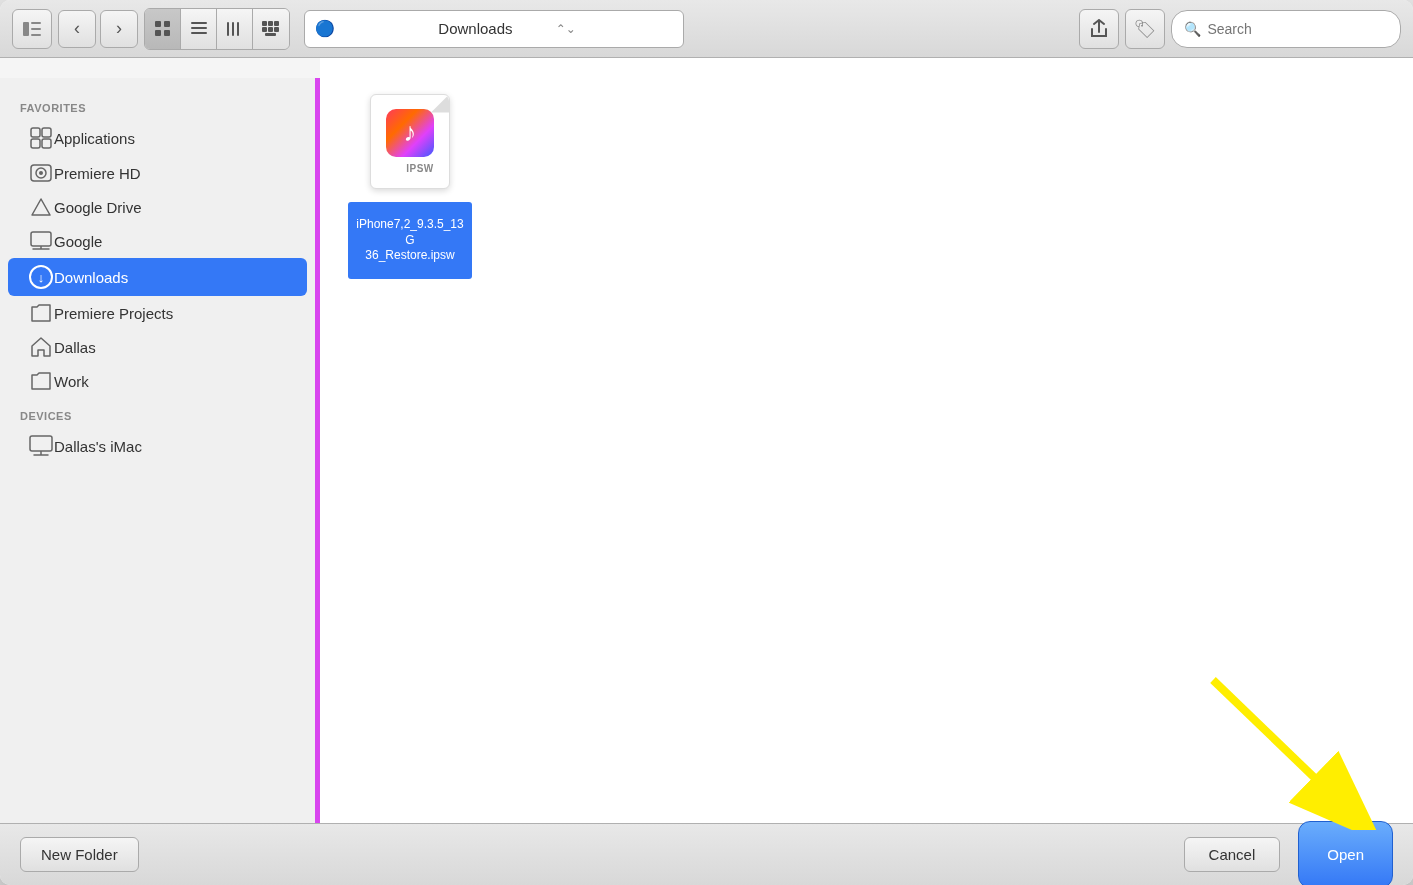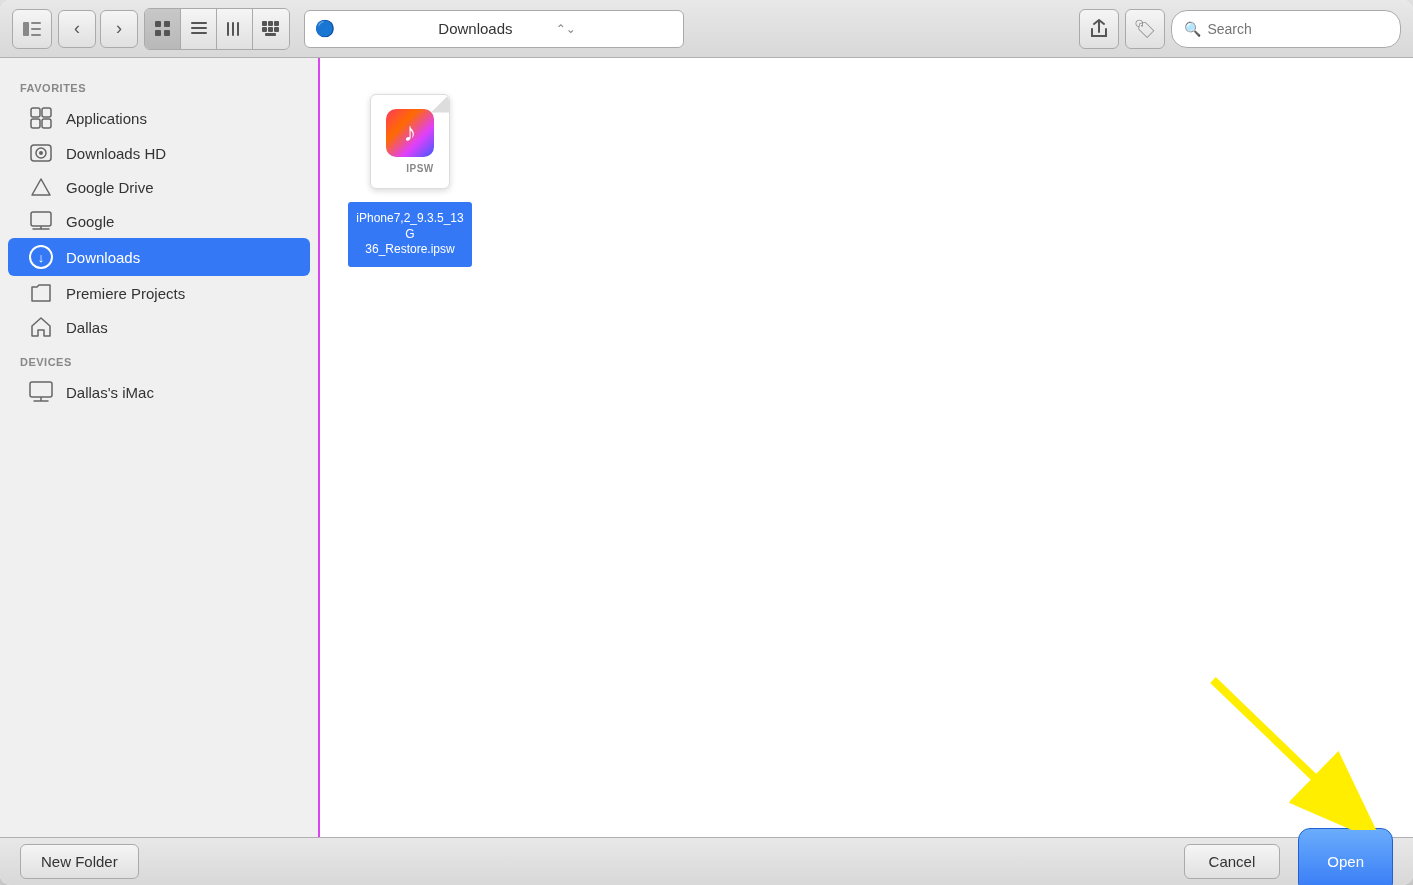--- a/index.html
+++ b/index.html
@@ -156,43 +156,43 @@
       display: flex;
       flex: 1;
       overflow: hidden;
     }
 
     
     .sidebar {
       width: 320px;
       min-width: 320px;
       background: #f0f0f0;
-      border-right: 2px solid #d946ef;
+      border-right: 5px solid #d946ef;
       padding: 16px 0;
       overflow-y: auto;
+      margin-top: 20px;
     }
 
     .sidebar-section-title {
       font-size: 11px;
       font-weight: 700;
       color: #888;
       text-transform: uppercase;
       letter-spacing: 0.5px;
       padding: 0 20px 6px 20px;
       margin-top: 8px;
     }
 
     .sidebar-item {
       display: flex;
       align-items: center;
       padding: 7px 20px;
       cursor: pointer;
       border-radius: 6px;
       margin: 0 8px;
-      gap: 12px;
     }
     .sidebar-item.active {
       background: #3478f6;
       color: white;
     }
     .sidebar-item.active .sidebar-label { color: white; }
     .sidebar-item.active .sidebar-icon { color: white; }
 
     .sidebar-icon {
       font-size: 20px;
@@ -300,34 +300,34 @@
       margin-left: 20px;
     }
 
     .file-name {
       margin-top: 6px;
       font-size: 12px;
       text-align: center;
       line-height: 1.3;
       color: white;
       background: #3478f6;
-      padding: 9px 6px;
+      padding: 15px 6px;
       border-radius: 3px;
       word-break: break-all;
     }
 
     
     .bottom-bar {
       display: flex;
       align-items: center;
       justify-content: space-between;
       padding: 12px 20px;
       background: linear-gradient(to bottom, #e8e8e8, #d8d8d8);
       border-top: 1px solid #b0b0b0;
-      height: 48px;
+      height: 62px;
     }
 
     .new-folder-btn {
       background: linear-gradient(to bottom, #f5f5f5, #e0e0e0);
       border: 1px solid #aaa;
       border-radius: 6px;
       padding: 8px 20px;
       font-size: 15px;
       cursor: pointer;
       color: #333;
@@ -465,21 +465,21 @@
       </div>
 
       <div class="sidebar-item">
         <div class="sidebar-icon">
           <svg width="22" height="20" viewBox="0 0 22 20" fill="none">
             <rect x="1" y="2" width="20" height="16" rx="3" fill="none" stroke="#666" stroke-width="1.5"></rect>
             <circle cx="11" cy="10" r="5" fill="none" stroke="#666" stroke-width="1.5"></circle>
             <circle cx="11" cy="10" r="2" fill="#666"></circle>
           </svg>
         </div>
-        <span class="sidebar-label">Downloads HD</span>
+        <span class="sidebar-label">Premiere HD</span>
       </div>
 
       <div class="sidebar-item">
         <div class="sidebar-icon">
           <svg width="22" height="20" viewBox="0 0 22 20" fill="none">
             <path d="M11 2 L20 18 L2 18 Z" fill="none" stroke="#666" stroke-width="1.5" stroke-linejoin="round"></path>
           </svg>
         </div>
         <span class="sidebar-label">Google Drive</span>
       </div>
@@ -514,20 +514,28 @@
 
       <div class="sidebar-item">
         <div class="sidebar-icon">
           <svg width="22" height="20" viewBox="0 0 22 20" fill="none">
             <path d="M11 1 L20 9 L20 19 L14 19 L14 13 L8 13 L8 19 L2 19 L2 9 Z" fill="none" stroke="#666" stroke-width="1.5" stroke-linejoin="round"></path>
           </svg>
         </div>
         <span class="sidebar-label">Dallas</span>
       </div>
 
+      <div class="sidebar-item">
+        <div class="sidebar-icon">
+          <svg width="22" height="20" viewBox="0 0 22 20" fill="none">
+            <path d="M2 4 L7 4 L9 2 L20 2 L20 18 L2 18 Z" fill="none" stroke="#666" stroke-width="1.5" stroke-linejoin="round"></path>
+          </svg>
+        </div>
+        <span class="sidebar-label">Work</span>
+      </div>
 
       <div style="margin-top: 12px;">
         <div class="sidebar-section-title">Devices</div>
 
         <div class="sidebar-item">
           <div class="sidebar-icon">
             <svg width="24" height="22" viewBox="0 0 24 22" fill="none">
               <rect x="1" y="1" width="22" height="15" rx="2" fill="none" stroke="#666" stroke-width="1.5"></rect>
               <path d="M5 20 L19 20" stroke="#666" stroke-width="1.5" stroke-linecap="round"></path>
               <path d="M12 16 L12 20" stroke="#666" stroke-width="1.5"></path>

